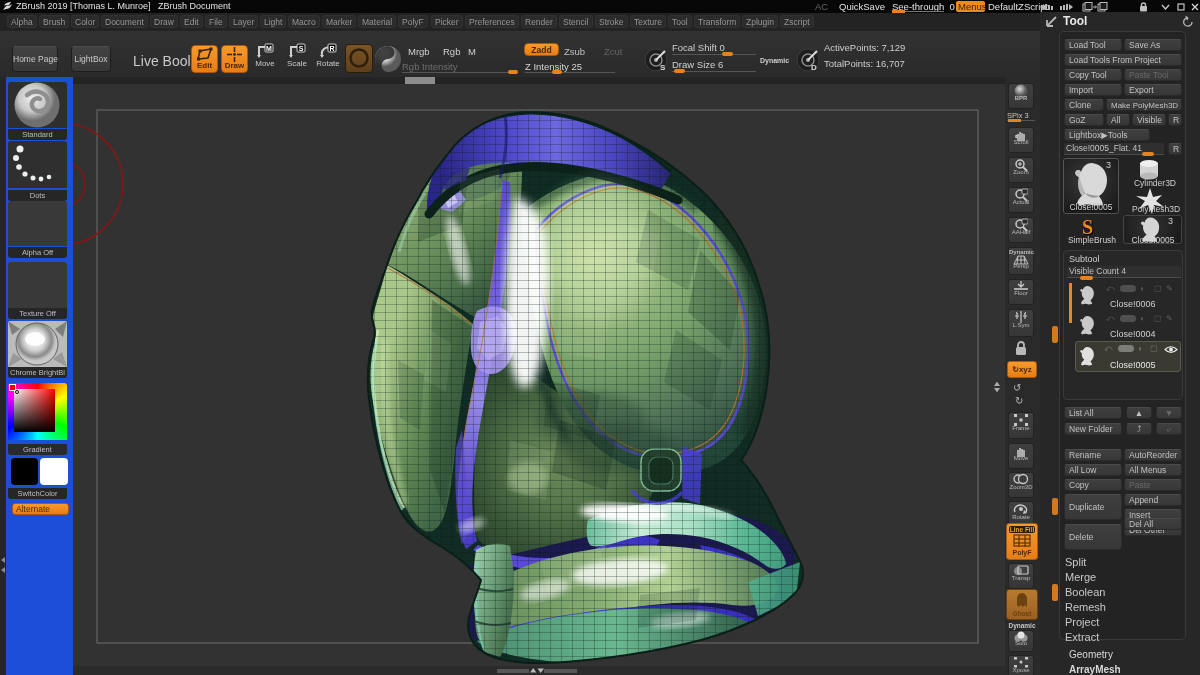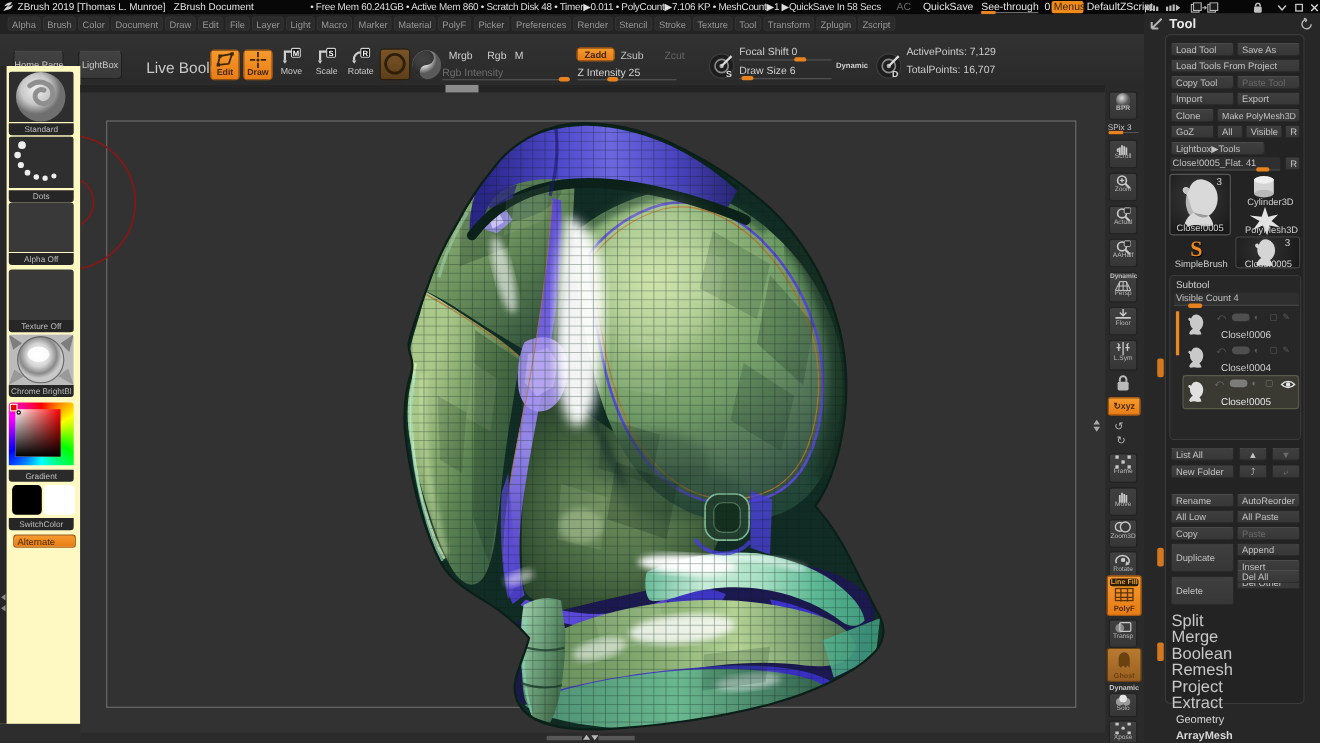--- a/index.html
+++ b/index.html
@@ -14,50 +14,49 @@
   #menubar{left:0;top:13px;width:1200px;height:18px;background:#232323;}
   .mi{position:absolute;top:2px;height:13px;line-height:12px;padding:0 3px;color:#969696;
       font-size:8.5px;background:#2b2b2b;border:1px solid #323232;border-radius:3px;white-space:nowrap;}
   
   #toolbar{left:0;top:31px;width:1200px;height:46px;background:linear-gradient(#323232,#2a2a2a);}
   .tbtn{position:absolute;background:linear-gradient(#424242,#383838);border:1px solid #1e1e1e;
         border-top-color:#4e4e4e;border-radius:4px;color:#c9c9c9;font-size:8.5px;text-align:center;white-space:nowrap;}
   .obtn{background:linear-gradient(#f69a2d,#e87c15);color:#46290a;border:1px solid #a85a10;}
   .lbl{position:absolute;white-space:nowrap;}
   
-  #leftdock{left:0;top:60px;width:73px;height:598px;background:#fef9c3;}
+  #leftdock{left:0;top:77px;width:73px;height:598px;background:#1d4ed8;}
   .thumb{position:absolute;left:8px;width:59px;border-radius:3px 3px 0 0;}
   .tlabel{position:absolute;left:8px;width:59px;height:11px;background:#262626;color:#bdbdbd;
           font-size:7.5px;line-height:11px;text-align:center;border-radius:0 0 3px 3px;overflow:hidden;}
   
   #canvas{left:73px;top:77px;width:932px;height:598px;background:#323232;overflow:hidden;}
   
   #rightstrip{left:1005px;top:77px;width:35px;height:598px;background:#2a2a2a;}
   .sbtn{position:absolute;left:3px;width:26px;background:linear-gradient(#404040,#363636);
         border:1px solid #222;border-radius:3px;color:#b9b9b9;font-size:6px;text-align:center;}
   
   #rightpanel{left:1040px;top:12px;width:160px;height:663px;background:#272727;}
   #rpbox{position:absolute;left:19px;top:19px;width:127px;height:609px;background:#232323;
          border:1px solid #3a3a3a;border-radius:5px;}
   .pbtn{position:absolute;background:linear-gradient(#3f3f3f,#373737);border:1px solid #2a2a2a;
         border-top-color:#4a4a4a;border-radius:3px;color:#c2c2c2;font-size:8.5px;line-height:11px;
         padding-left:4px;white-space:nowrap;overflow:hidden;height:12px;}
   .pbtn.dis{color:#6a6a6a;}
-  .sect{position:absolute;left:5px;color:#c8c8c8;font-size:15px;}
+  .sect{position:absolute;left:5px;color:#c8c8c8;font-size:11px;}
 </style>
 </head>
 <body>
 <div id="stage">
 
   <div class="abs" id="titlebar">
     <svg class="abs" style="left:2px;top:1px" width="11" height="11" viewBox="0 0 11 11">
       <path d="M1 9 C3 6 4 5 6 4 C4 4 3 4 2 5 C3 2 6 1 9 1 C8 3 7 4 5 5 C7 5 9 4 10 3 C9 6 7 8 4 8 Z" fill="#d8d8d8"></path>
     </svg>
     <span class="t" style="left:16px;font-size:9px">ZBrush 2019 [Thomas L. Munroe]&nbsp;&nbsp; ZBrush Document</span>
-    <span class="t" style="left:282px;color:#dedede;font-size:9px;letter-spacing:-0.25px">• Free Mem 60.241GB • Active Mem 860 • Scratch Disk 48 • Timer▶0.011 • PolyCount▶7.106 KP • MeshCount▶1 ▶QuickSave In 58 Secs</span>
     <span class="t" style="left:815px;color:#666">AC</span>
     <span class="t" style="left:839px">QuickSave</span>
     <span class="t" style="left:892px">See-through&nbsp; 0</span>
     <div class="abs" style="left:892px;top:11px;width:52px;height:1px;background:#777"></div>
     <div class="abs" style="left:892px;top:10px;width:13px;height:3px;background:#e8821e"></div>
     <span class="t" style="left:956px;width:29px;background:#ef8a1c;color:#3a2300;border-radius:2px;padding:0 2px;top:1px;height:11px">Menus</span>
     <span class="t" style="left:988px">DefaultZScript</span>
     <svg class="abs" style="left:1040px;top:3px" width="36" height="8" viewBox="0 0 36 8">
       <g fill="#b9b9b9">
           <path d="M0 4 L4 1 L4 7 Z"></path>
@@ -750,21 +749,21 @@
       <div class="pbtn" style="left:4px;top:375px;width:58px">List All</div>
       <div class="abs pbtn" style="left:66px;top:375px;width:26px;text-align:center;padding-left:0">▲</div>
       <div class="abs pbtn dis" style="left:96px;top:375px;width:26px;text-align:center;padding-left:0">▼</div>
       <div class="pbtn" style="left:4px;top:391px;width:58px">New Folder</div>
       <div class="abs pbtn" style="left:66px;top:391px;width:26px;text-align:center;padding-left:0">⤴</div>
       <div class="abs pbtn dis" style="left:96px;top:391px;width:26px;text-align:center;padding-left:0">⤶</div>
 
       <div class="pbtn" style="left:4px;top:417px;width:58px">Rename</div>
       <div class="pbtn" style="left:64px;top:417px;width:58px">AutoReorder</div>
       <div class="pbtn" style="left:4px;top:432px;width:58px">All Low</div>
-      <div class="pbtn" style="left:64px;top:432px;width:58px">All Paste</div>
+      <div class="pbtn" style="left:64px;top:432px;width:58px">All Menus</div>
       <div class="pbtn" style="left:4px;top:447px;width:58px">Copy</div>
       <div class="pbtn dis" style="left:64px;top:447px;width:58px">Paste</div>
       <div class="pbtn" style="left:4px;top:462px;width:58px;height:26px;line-height:25px">Duplicate</div>
       <div class="pbtn" style="left:64px;top:462px;width:58px">Append</div>
       <div class="pbtn" style="left:64px;top:477px;width:58px">Insert</div>
       <div class="pbtn" style="left:4px;top:492px;width:58px;height:26px;line-height:25px">Delete</div>
       <div class="pbtn" style="left:64px;top:492px;width:58px">Del Other</div>
       <div class="pbtn" style="left:64px;top:486px;width:58px">Del All</div>
       <div class="sect" style="top:524px">Split</div>
       <div class="sect" style="top:539px">Merge</div>

